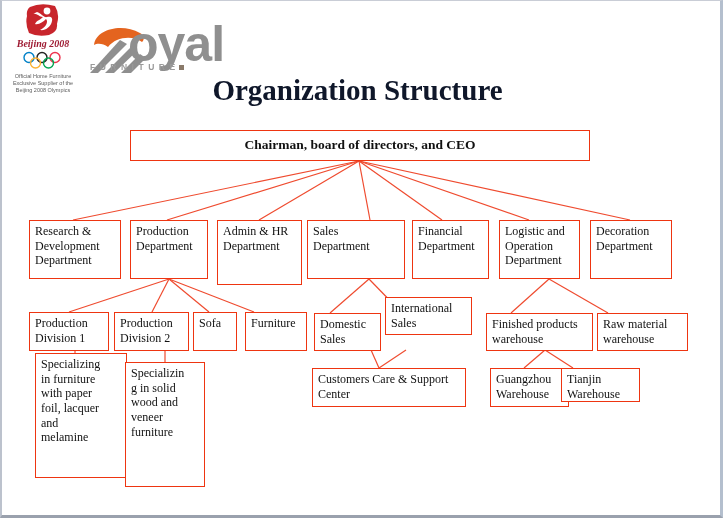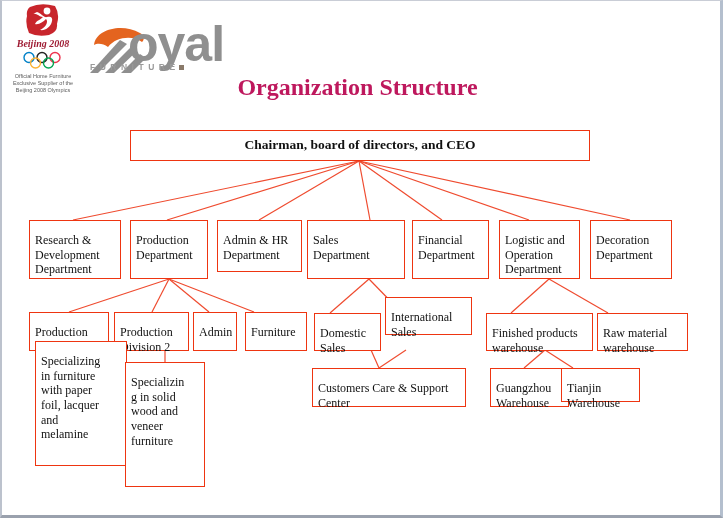--- a/index.html
+++ b/index.html
@@ -16,35 +16,35 @@
     overflow:hidden;
   }
   .connectors{position:absolute;left:0;top:0;width:723px;height:518px;pointer-events:none;}
   .box{
     position:absolute;
     box-sizing:border-box;
     border:1.4px solid #ee3511;
     color:#111;
     font-size:12px;
     line-height:1.22;
-    padding:12px 5px;
+    padding:3px 5px;
     white-space:pre-line;
     background:#fff;
   }
   .box.chairman{
     font-weight:bold;
     font-size:13.5px;
     text-align:center;
     display:flex;align-items:center;justify-content:center;
     white-space:normal;
   }
   .title{
     position:absolute;left:0;top:73px;width:711px;
     margin:0;text-align:center;
-    font-size:24px;font-weight:bold;color:#be185d;
+    font-size:29px;font-weight:bold;color:#0f172a;
     font-family:"Liberation Serif", serif;
   }
   
   .beijing{position:absolute;left:5px;top:3px;width:72px;text-align:center;}
   .beijing-seal{display:block;margin:0 auto;}
   .beijing-script{
     font-family:"Liberation Serif", serif;
     font-style:italic;font-weight:bold;
     font-size:10px;color:#9e1b32;letter-spacing:0px;margin-top:1px;
   }
@@ -142,48 +142,48 @@
 
   <h1 class="title">Organization Structure</h1>
 
   <div class="box chairman" style="left:128px;top:129px;width:460px;height:31px">Chairman, board of directors, and CEO</div>
 
   <div class="box" style="left:27px;top:219px;width:92px;height:59px">Research &amp;
 Development
 Department</div>
   <div class="box" style="left:128px;top:219px;width:78px;height:59px">Production
 Department</div>
-  <div class="box" style="left:215px;top:219px;width:85px;height:52px">Admin &amp; HR
+  <div class="box" style="left:215px;top:219px;width:85px;height:65px">Admin &amp; HR
 Department</div>
   <div class="box" style="left:305px;top:219px;width:98px;height:59px">Sales
 Department</div>
   <div class="box" style="left:410px;top:219px;width:77px;height:59px">Financial
 Department</div>
   <div class="box" style="left:497px;top:219px;width:81px;height:59px">Logistic and
 Operation
 Department</div>
   <div class="box" style="left:588px;top:219px;width:82px;height:59px">Decoration
 Department</div>
 
   <div class="box" style="left:27px;top:311px;width:80px;height:39px">Production
 Division 1</div>
   <div class="box" style="left:112px;top:311px;width:75px;height:39px">Production
 Division 2</div>
-  <div class="box" style="left:191px;top:311px;width:44px;height:39px">Admin</div>
+  <div class="box" style="left:191px;top:311px;width:44px;height:39px">Sofa</div>
   <div class="box" style="left:243px;top:311px;width:62px;height:39px">Furniture</div>
   <div class="box" style="left:312px;top:312px;width:67px;height:38px">Domestic
 Sales</div>
   <div class="box" style="left:383px;top:296px;width:87px;height:38px">International
 Sales</div>
   <div class="box" style="left:484px;top:312px;width:107px;height:38px">Finished products
 warehouse</div>
   <div class="box" style="left:595px;top:312px;width:91px;height:38px">Raw material
 warehouse</div>
 
-  <div class="box" style="left:33px;top:340px;width:92px;height:125px">Specializing
+  <div class="box" style="left:33px;top:352px;width:92px;height:125px">Specializing
 in furniture
 with paper
 foil, lacquer
 and
 melamine</div>
   <div class="box" style="left:123px;top:361px;width:80px;height:125px">Specializin
 g in solid
 wood and
 veneer
 furniture</div>

